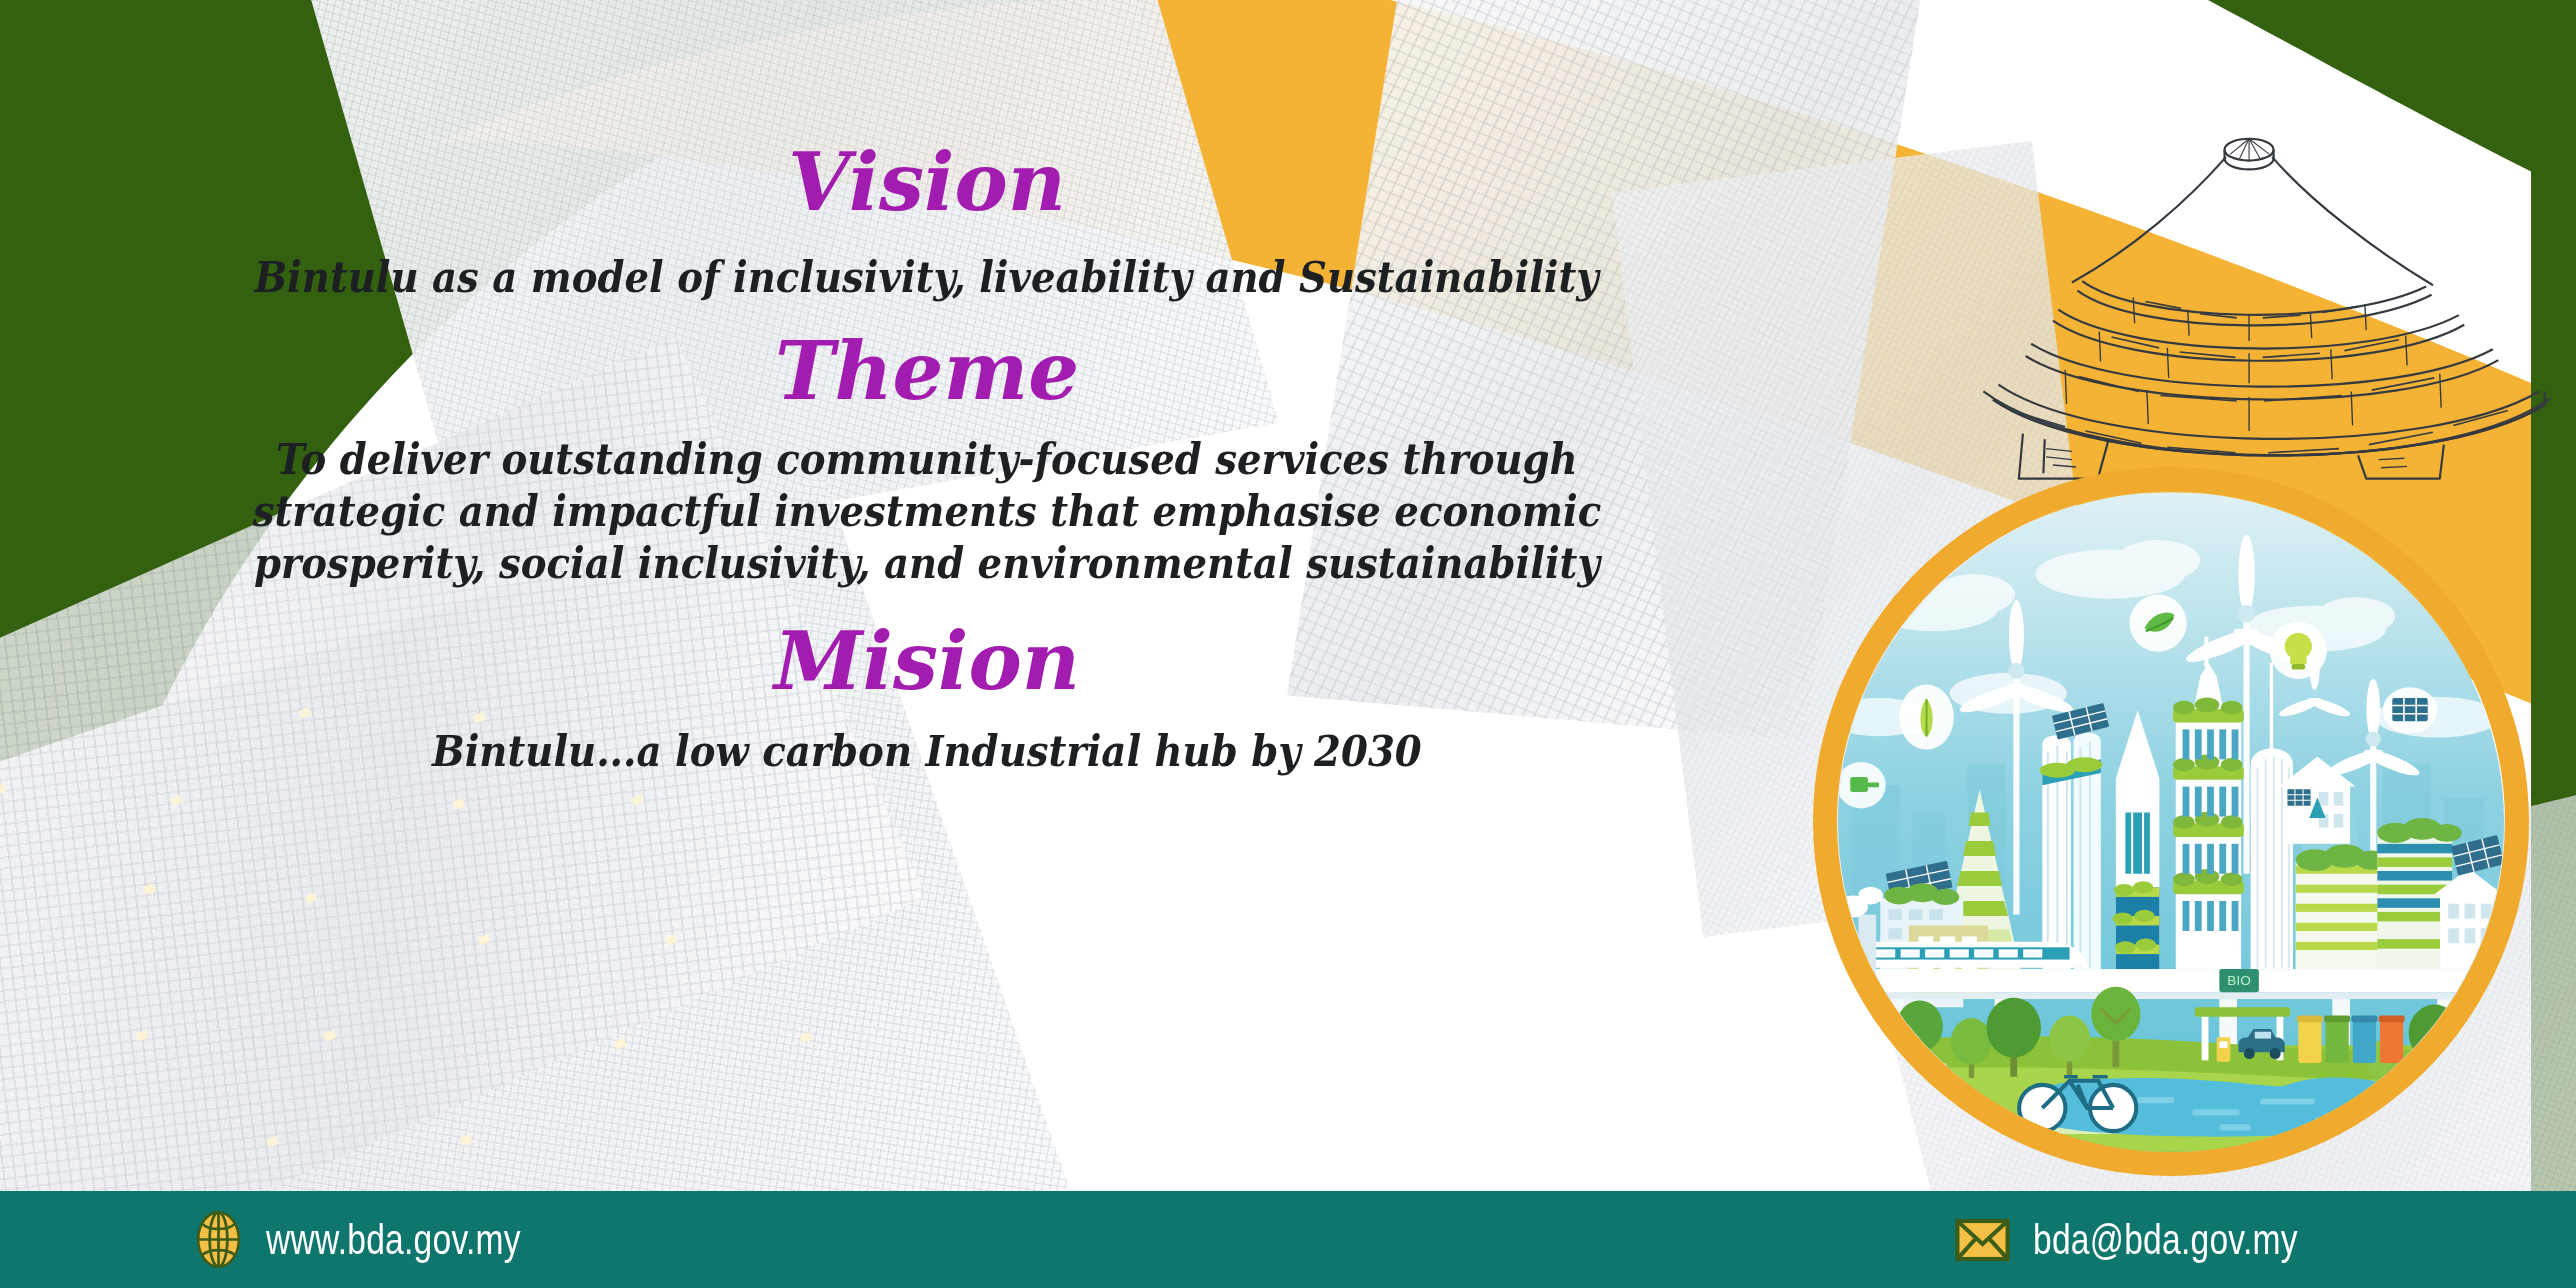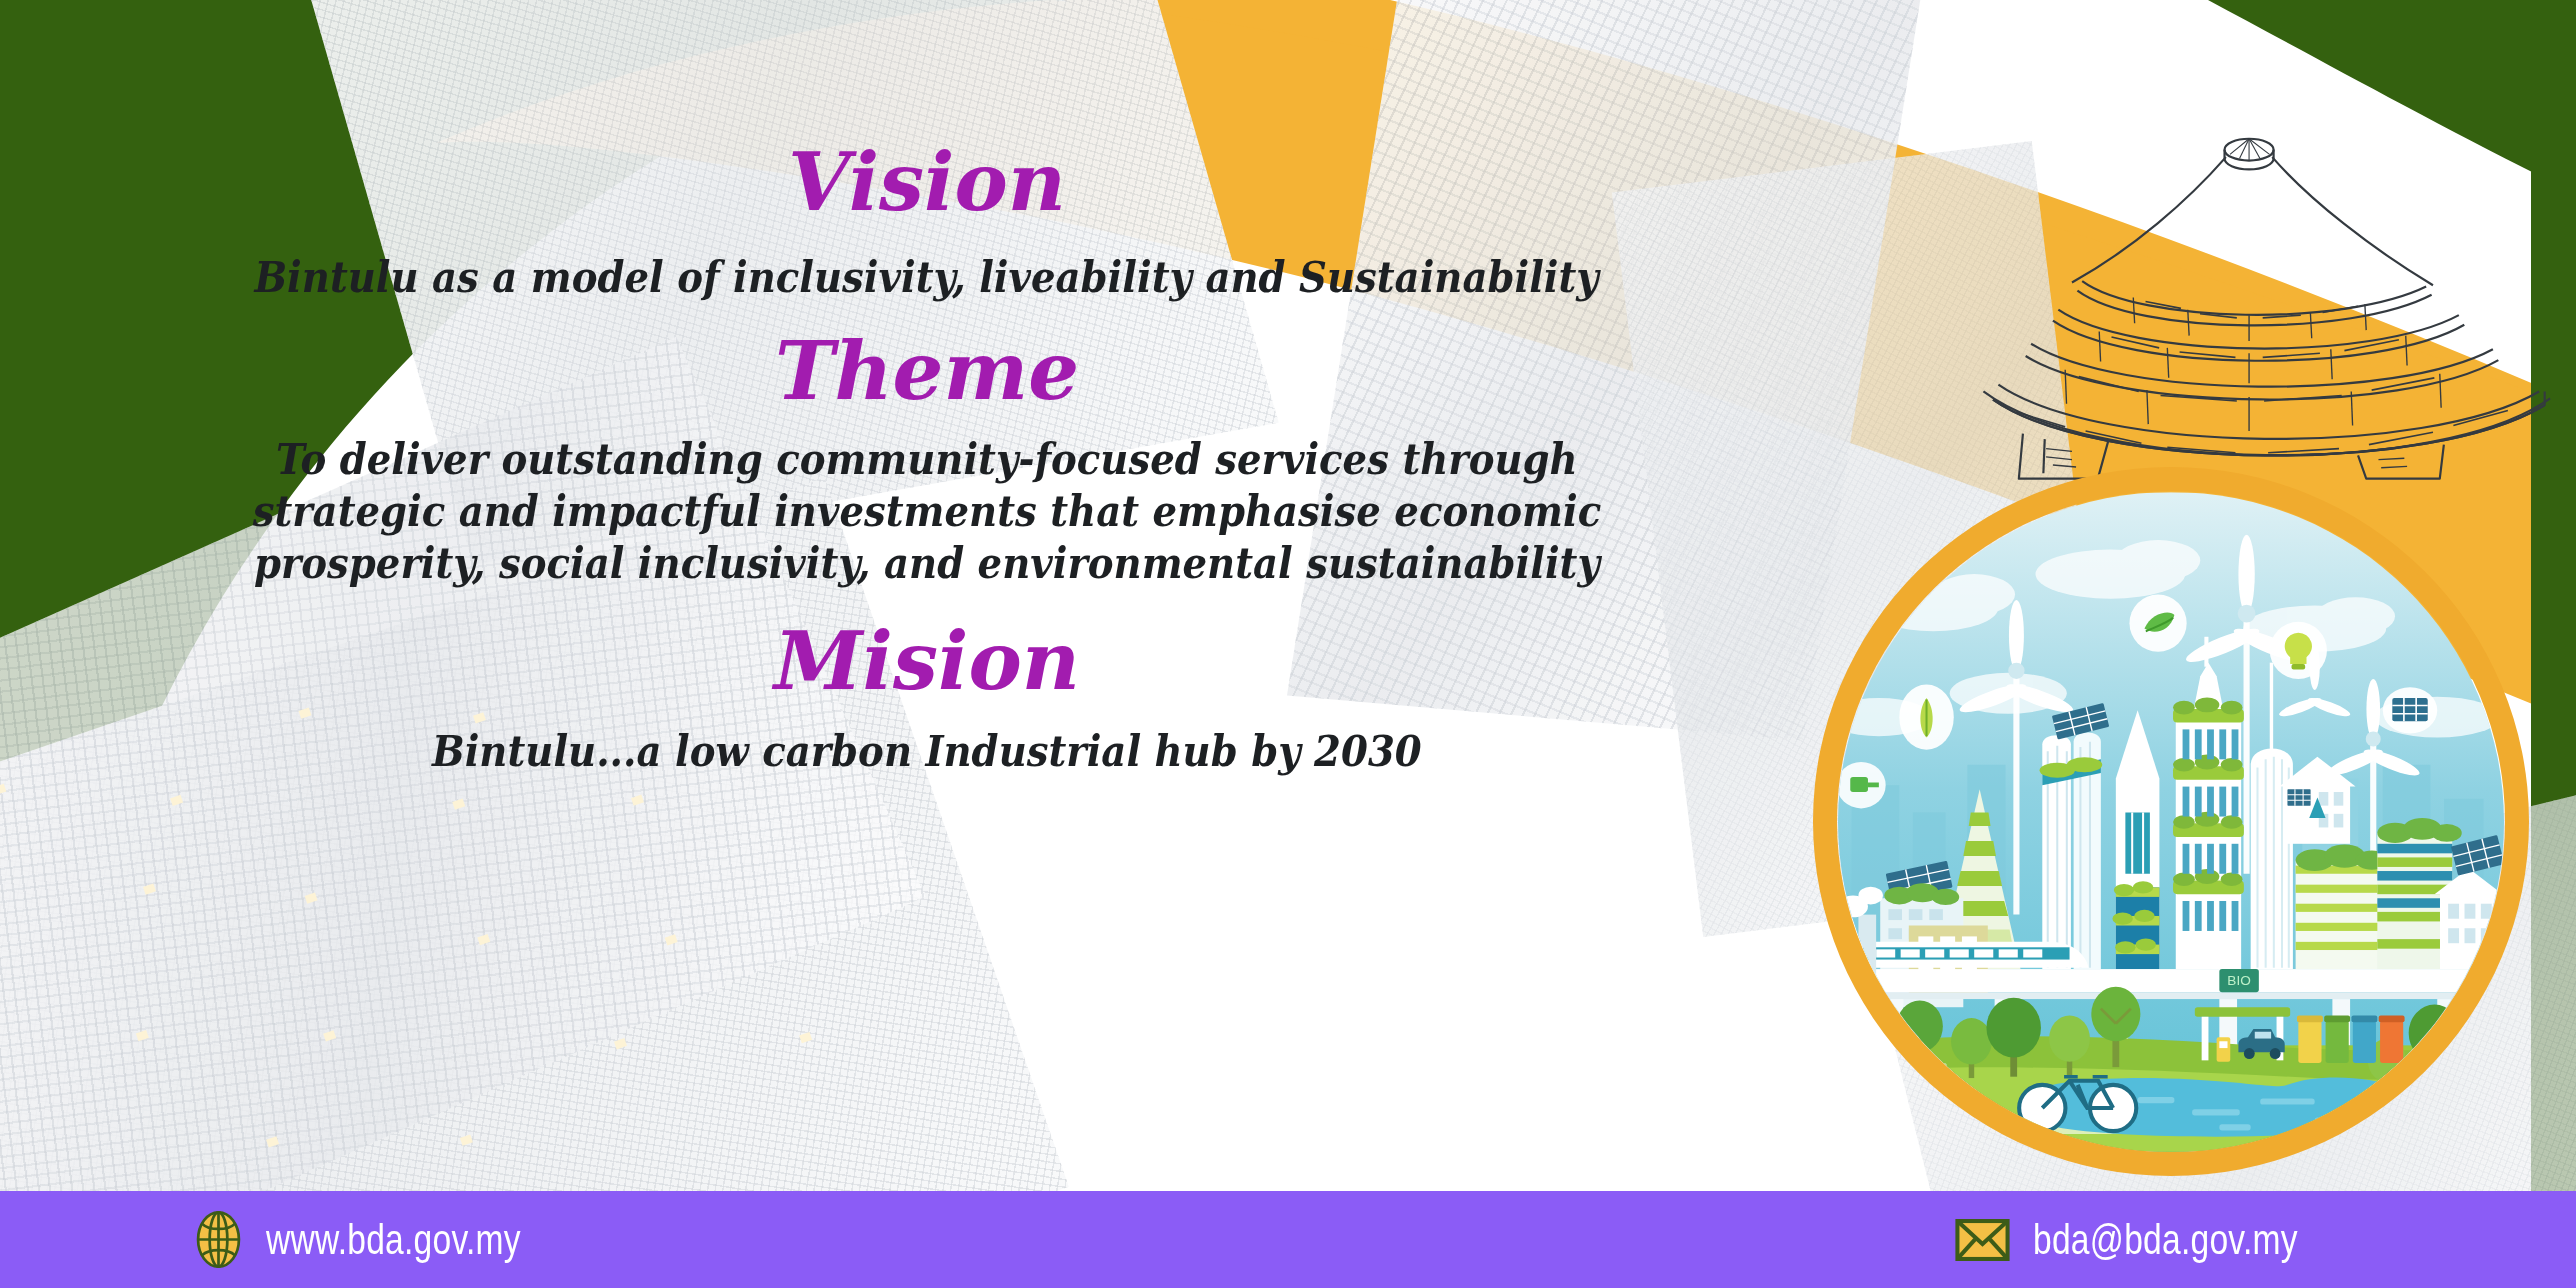--- a/index.html
+++ b/index.html
@@ -4,21 +4,21 @@
 <style>
   html,body{margin:0;padding:0;background:#fff;}
   body{width:2576px;height:1288px;overflow:hidden;font-family:"Liberation Sans",sans-serif;}
   #stage{position:relative;width:2576px;height:1288px;overflow:hidden;background:#ffffff;}
 
   .layer{position:absolute;inset:0;}
 
   
   #footer-bar{
     position:absolute;left:0;bottom:0;width:2576px;height:97px;
-    background:#8b5cf6;display:flex;align-items:center;z-index:40;
+    background:#0f766e;display:flex;align-items:center;z-index:40;
   }
   .footer-item{display:flex;align-items:center;gap:23px;}
   #footer-web{margin-left:194px;}
   #footer-mail{margin-left:1370px;}
   .footer-text{
     color:#ffffff;font-size:42px;letter-spacing:0.3px;
     font-family:"Liberation Sans",sans-serif;
     transform:scaleX(.80);transform-origin:left center;white-space:nowrap;
   }
 

